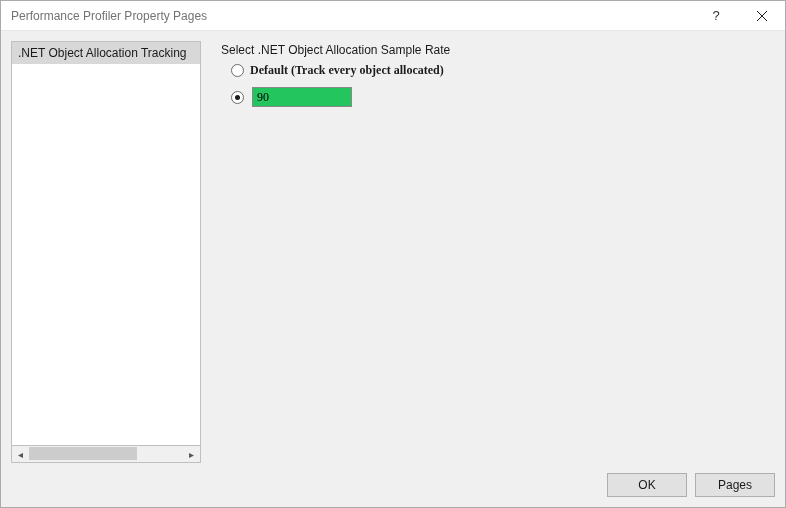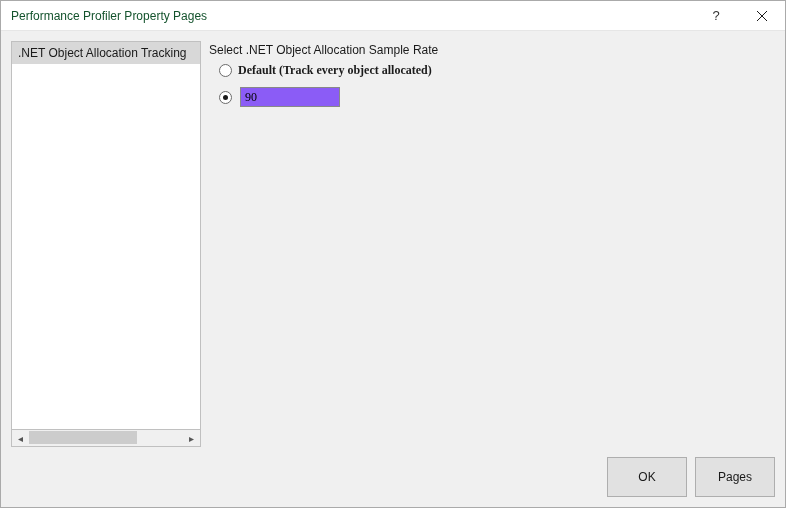--- a/index.html
+++ b/index.html
@@ -23,35 +23,35 @@
     display: flex;
     align-items: center;
     height: 30px;
     background: #fff;
     border-bottom: 1px solid #e6e6e6;
     padding-left: 10px;
   }
   .titlebar-title {
     flex: 1;
     font-size: 12px;
-    color: #14532d;
+    color: #737373;
   }
   .titlebar-btn {
     width: 46px; height: 30px;
     display: flex; align-items: center; justify-content: center;
     color: #333;
     font-size: 13px;
   }
   .titlebar-btn svg { display: block; }
 
   .body {
     flex: 1;
     display: flex;
     padding: 10px 6px 0 10px;
-    gap: 4px;
+    gap: 16px;
     min-height: 0;
   }
 
   
   .nav-outer {
     display: flex;
     flex-direction: column;
     width: 190px;
     min-width: 190px;
   }
@@ -127,37 +127,37 @@
     width: 5px; height: 5px;
     border-radius: 50%;
     background: #1a1a1a;
   }
   .radio-label { line-height: 14px; }
   .radio-label.bold { font-weight: 600; }
   .num-input {
     width: 100px;
     height: 20px;
     border: 1px solid #888;
-    background: #8b5cf6;
+    background: #22c55e;
     padding: 1px 4px;
     font-family: inherit;
     font-size: 12px;
     line-height: 16px;
     margin-left: 2px;
   }
 
   
   .footer {
     display: flex;
     justify-content: flex-end;
     gap: 8px;
     padding: 10px;
   }
   .btn {
-    width: 80px; height: 40px;
+    width: 80px; height: 24px;
     border: 1px solid #aeaeae;
     background: #e1e1e1;
     display: inline-flex;
     align-items: center; justify-content: center;
     font-size: 12px;
     color: #1a1a1a;
     user-select: none;
   }
 </style>
 </head>

